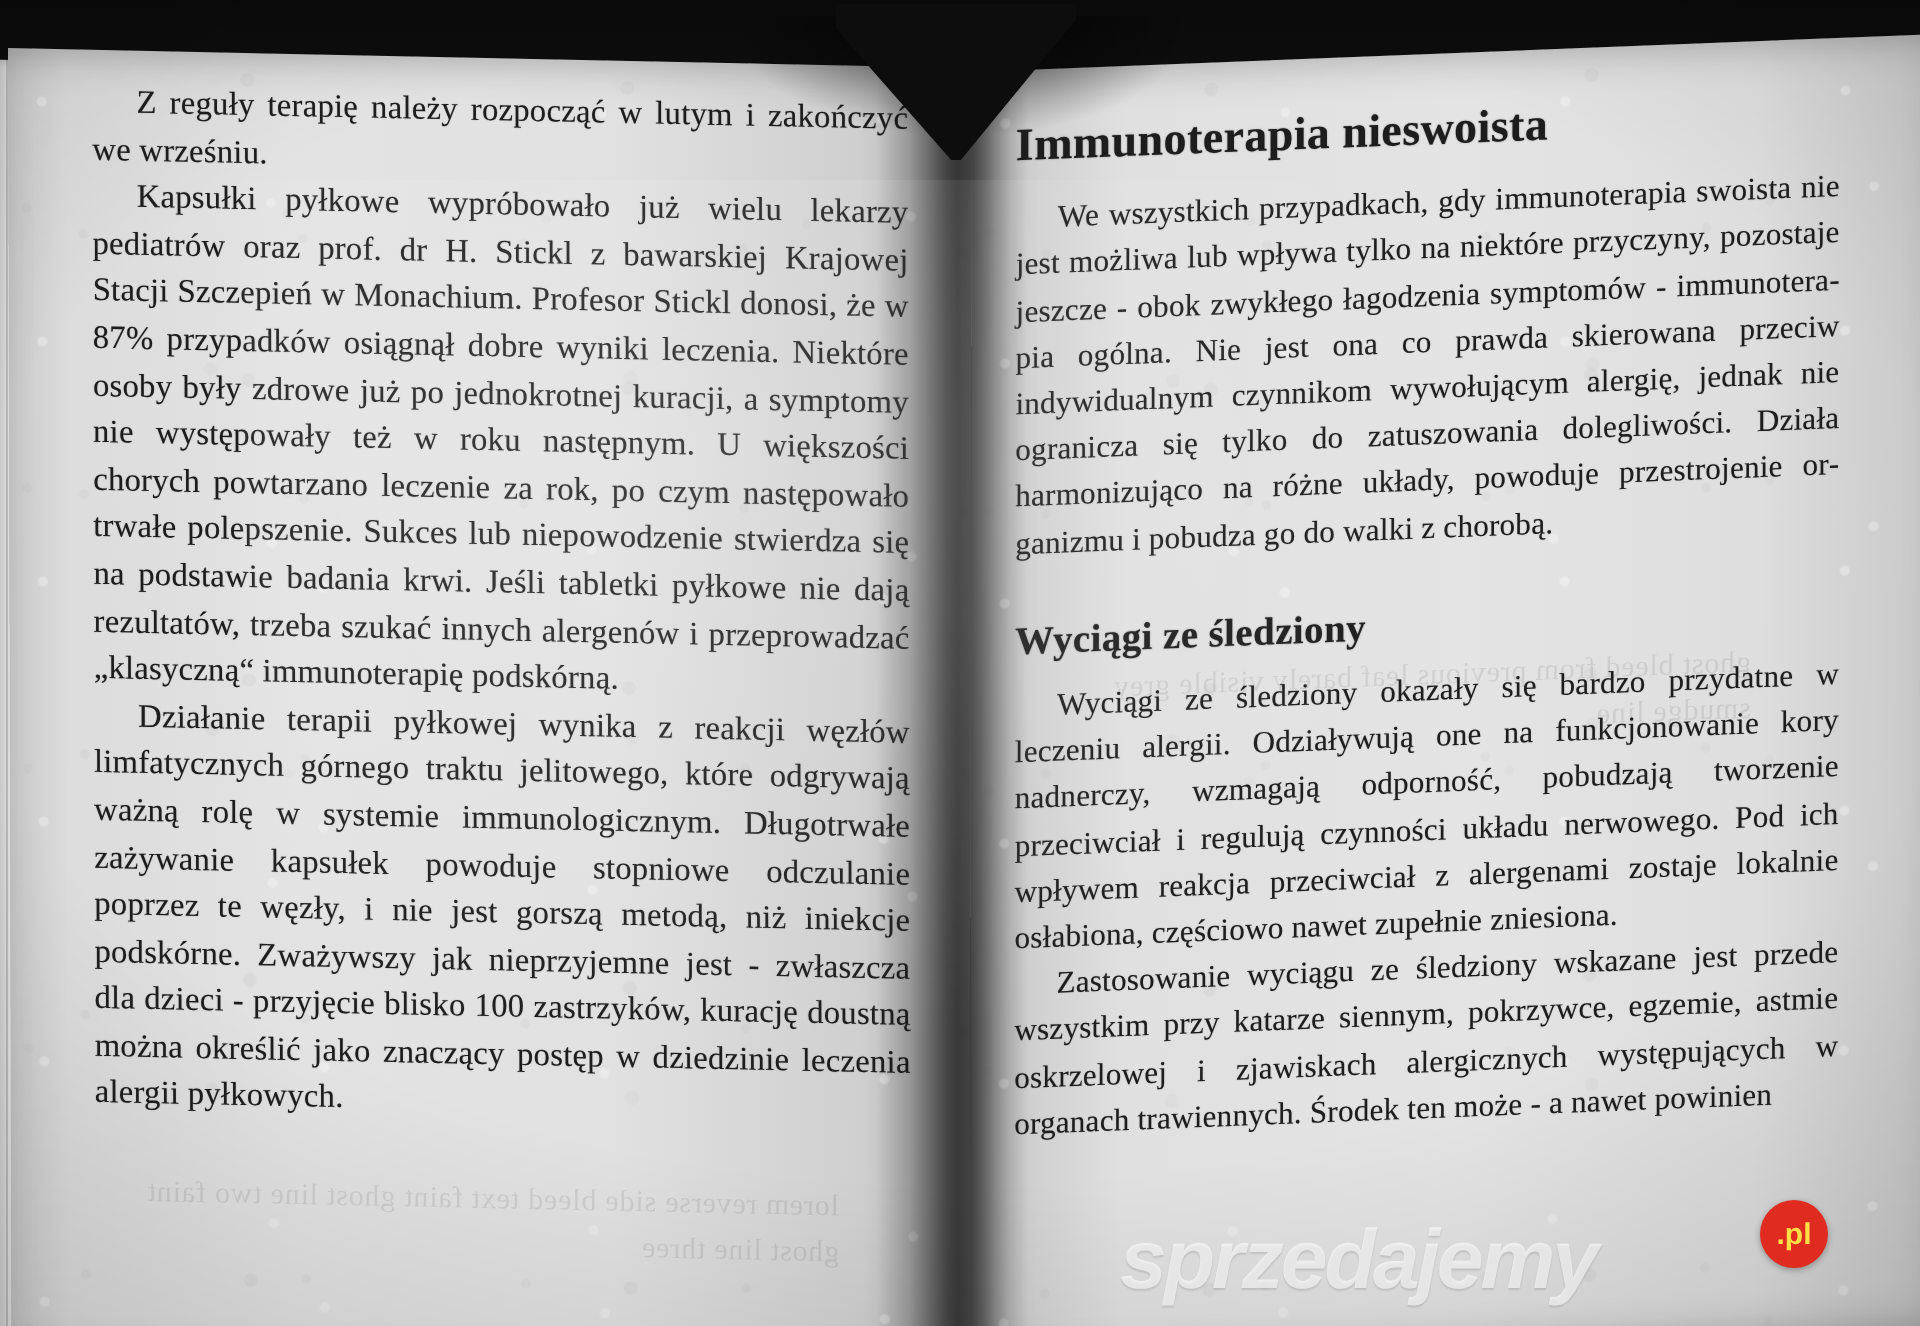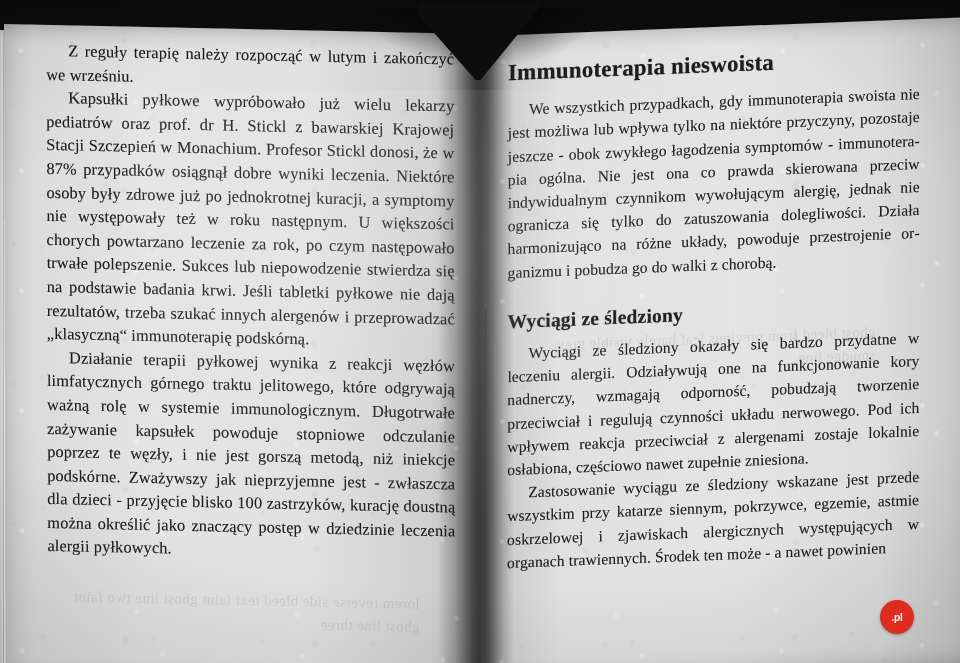--- a/index.html
+++ b/index.html
@@ -225,23 +225,23 @@
     text-shadow: 0 1px 1px rgba(0,0,0,.12);
   }
   .wm-badge {
     position: absolute;
     right: 26px;
     top: 0px;
     width: 34px;
     height: 34px;
     border-radius: 50%;
     background: #e02b20;
-    color: #ffffff;
+    color: #fde047;
     font-family: "Liberation Sans", sans-serif;
-    font-size: 10px;
+    font-size: 15px;
     font-weight: bold;
     display: flex;
     align-items: center;
     justify-content: center;
     box-shadow: 0 1px 3px rgba(0,0,0,.30);
   }
 
   
   .showthrough {
     position: absolute;
@@ -309,16 +309,17 @@
     <div class="gutter"></div>
     <div class="spine-shadow-top"></div>
     <div class="spine-notch"></div>
 
   </div>
 
   <div class="glare"></div>
   <div class="vignette"></div>
 
   <div class="watermark">
+    <div class="wm-text">sprzedajemy</div>
     <div class="wm-badge">.pl</div>
   </div>
 
 </div>
 
 </body></html>

